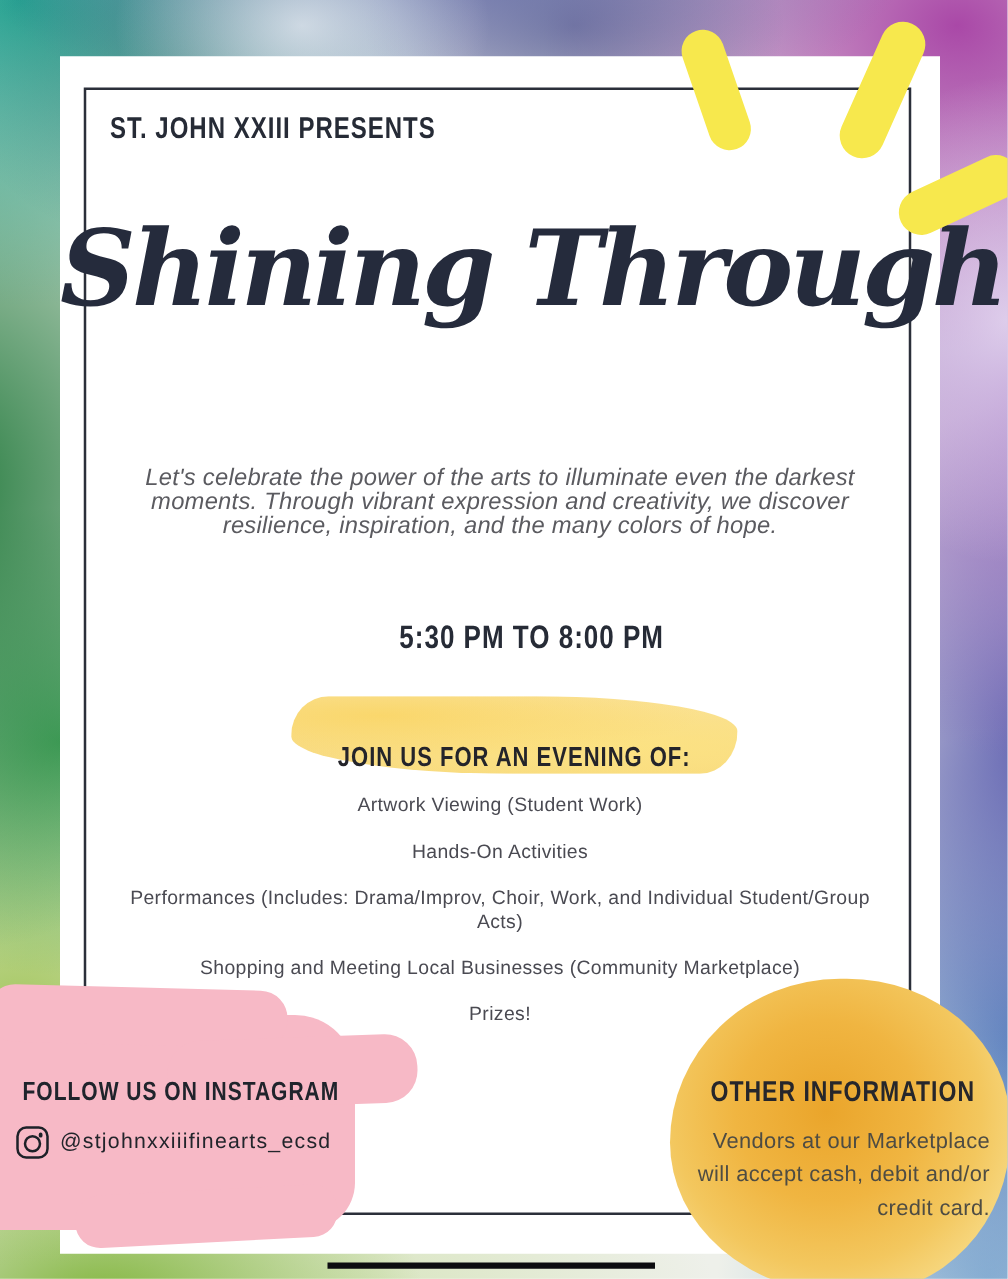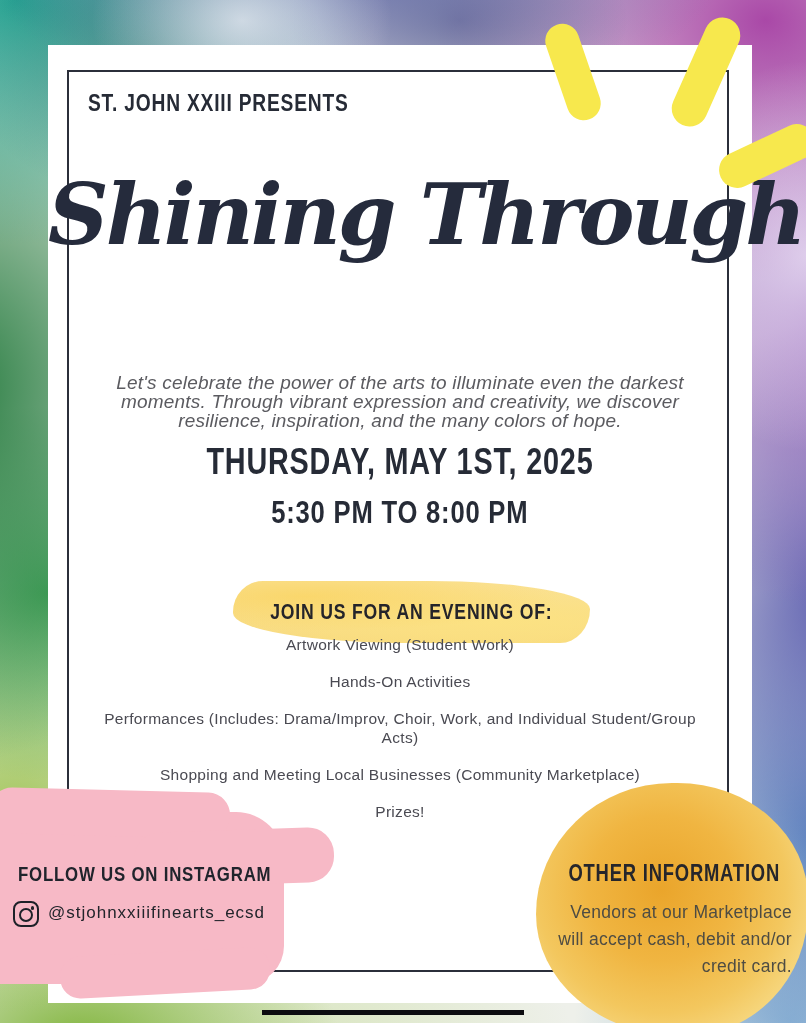--- a/index.html
+++ b/index.html
@@ -34,28 +34,28 @@
   .title-row{top:95px;}
   .title-script{font-family:"DejaVu Serif",serif;font-style:italic;font-weight:700;
     font-size:84px;line-height:150px;letter-spacing:-3px;color:#252b3c;white-space:nowrap;}
   .subtitle-row{top:246px;font-size:48px;}
   .subtitle-row .hope{color:#8e4f9e;}
   .subtitle-row .rest{color:#232834;margin-left:10px;}
   .desc-row{top:328px;}
   .desc{display:inline-block;max-width:640px;font-style:italic;font-size:19px;
     line-height:19px;color:#5b5b60;letter-spacing:.2px;}
   .date-row{top:396px;font-size:36px;}
-  .time-row{top:449px;font-size:32px;}
+  .time-row{top:449px;font-size:26px;padding-left:25px;}
   .highlight{position:absolute;left:185px;top:512px;width:357px;height:62px;
-    display:flex;align-items:center;justify-content:center;
+    display:flex;align-items:flex-end;justify-content:center;
     background:
       radial-gradient(90% 70% at 20% 25%, rgba(250,214,104,.9), rgba(250,214,104,0) 80%),
       radial-gradient(100% 85% at 75% 65%, rgba(252,226,130,.95), rgba(252,226,130,0) 85%),
       linear-gradient(#fae29a,#f7d97e);
-    border-radius:30px 45% 30px 50% / 50% 28px 55% 30px;margin-top:24px;}
+    border-radius:30px 45% 30px 50% / 50% 28px 55% 30px;}
   .highlight .condensed{font-size:22px;color:#24242a;}
   .activities{position:absolute;left:0;top:590px;width:100%;text-align:center;}
   .activity{margin:0 auto 18px auto;max-width:600px;font-size:15.5px;line-height:19px;
     color:#4a4a52;letter-spacing:.3px;}
   .ray{position:absolute;background:#f7e84d;z-index:3;}
   .ray-1{left:556px;top:22px;width:34px;height:100px;border-radius:17px;transform:rotate(-19deg);}
   .ray-2{left:688px;top:14px;width:36px;height:116px;border-radius:18px;transform:rotate(24deg);}
   .ray-3{left:716px;top:138px;width:102px;height:36px;border-radius:18px;transform:rotate(-25deg);}
   .pink-blob{position:absolute;left:-16px;top:812px;width:300px;height:172px;background:#f7b9c6;
     border-radius:6px 48px 38px 14px;z-index:2;}
@@ -98,23 +98,20 @@
 
     <div class="row title-row">
       <span class="title-script">Shining Through:</span>
     </div>
 
 
     <div class="row desc-row">
       <span class="desc">Let's celebrate the power of the arts to illuminate even the darkest moments. Through vibrant expression and creativity, we discover resilience, inspiration, and the many colors of hope.</span>
     </div>
 
-    <div class="row date-row">
-      <span class="condensed">THURSDAY, MAY 1ST, 2025</span>
-    </div>
 
     <div class="row time-row">
       <span class="condensed">5:30 PM TO 8:00 PM</span>
     </div>
 
     <div class="highlight">
       <span class="condensed">JOIN US FOR AN EVENING OF:</span>
     </div>
 
     <div class="activities">

